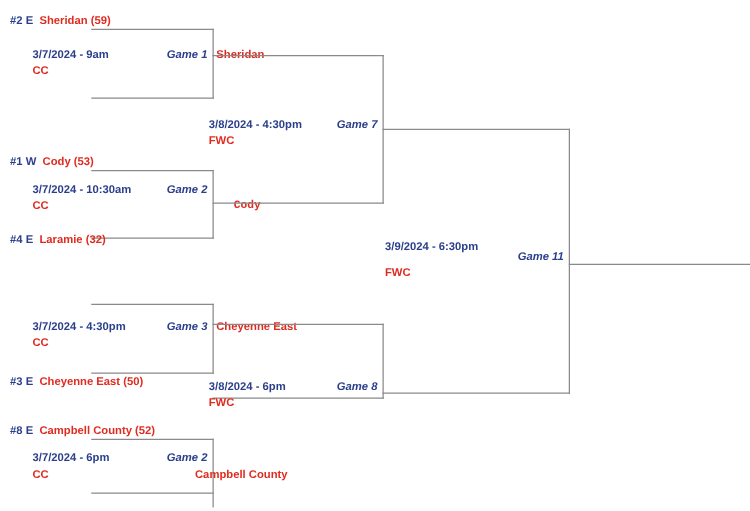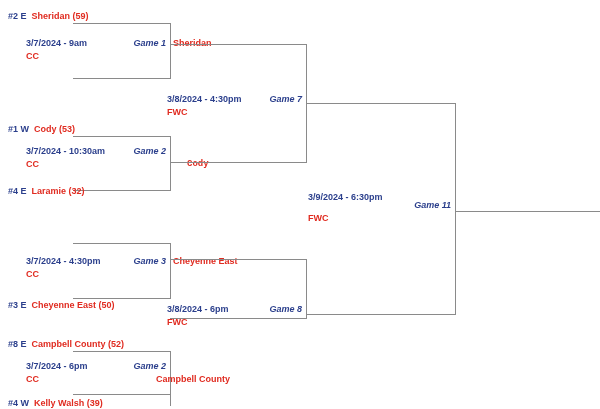--- a/index.html
+++ b/index.html
@@ -89,23 +89,20 @@
   <div class="seedrow" style="left:8px; top:339px;">
     <span class="seed">#8 E</span><span class="team">Campbell County (52)</span>
   </div>
   <div class="hline" style="left:73px; top:351px; width:98px;"></div>
   <div class="vline" style="left:170px; top:351px; height:55px;"></div>
   <div class="hline" style="left:73px; top:394px; width:98px;"></div>
   <div class="txt navy" style="left:26px; top:361px;">3/7/2024 - 6pm</div>
   <div class="txt red" style="left:26px; top:374px;">CC</div>
   <div class="txt navy right" style="left:96px; top:361px; width:70px;">Game 2</div>
   <div class="txt red" style="left:156px; top:374px;">Campbell County</div>
-  <div class="seedrow" style="left:8px; top:398px;">
-    <span class="seed">#4 W</span><span class="team">Kelly Walsh (39)</span>
-  </div>
 
   <div class="hline" style="left:170px; top:44px; width:137px;"></div>
   <div class="vline" style="left:306px; top:44px; height:119px;"></div>
   <div class="hline" style="left:170px; top:162px; width:137px;"></div>
   <div class="txt navy" style="left:167px; top:94px;">3/8/2024 - 4:30pm</div>
   <div class="txt red" style="left:167px; top:107px;">FWC</div>
   <div class="txt navy right" style="left:232px; top:94px; width:70px;">Game 7</div>
   <div class="txt red" style="left:309px; top:94px;"></div>
 
   <div class="hline" style="left:170px; top:259px; width:137px;"></div>

